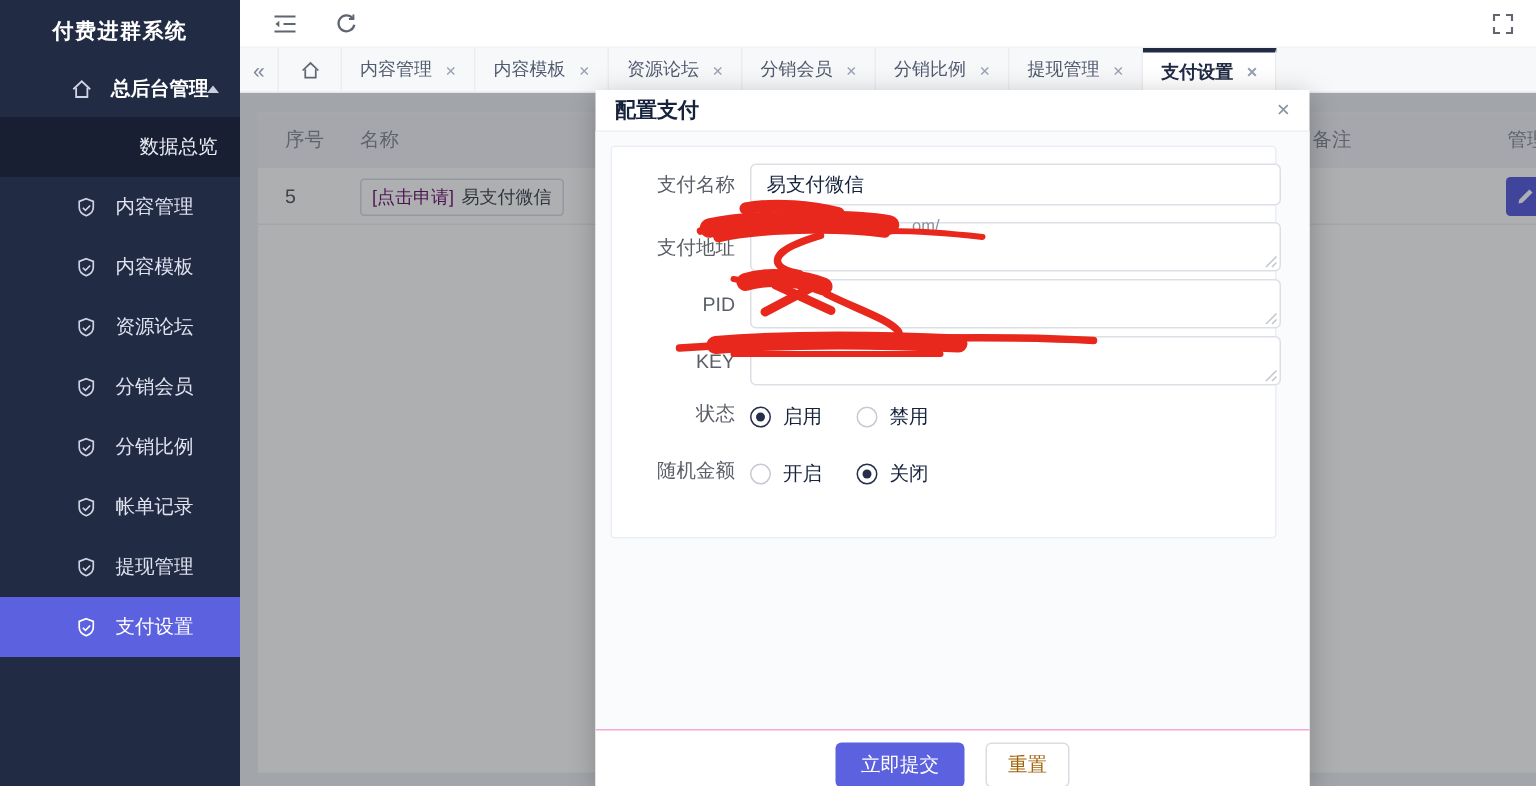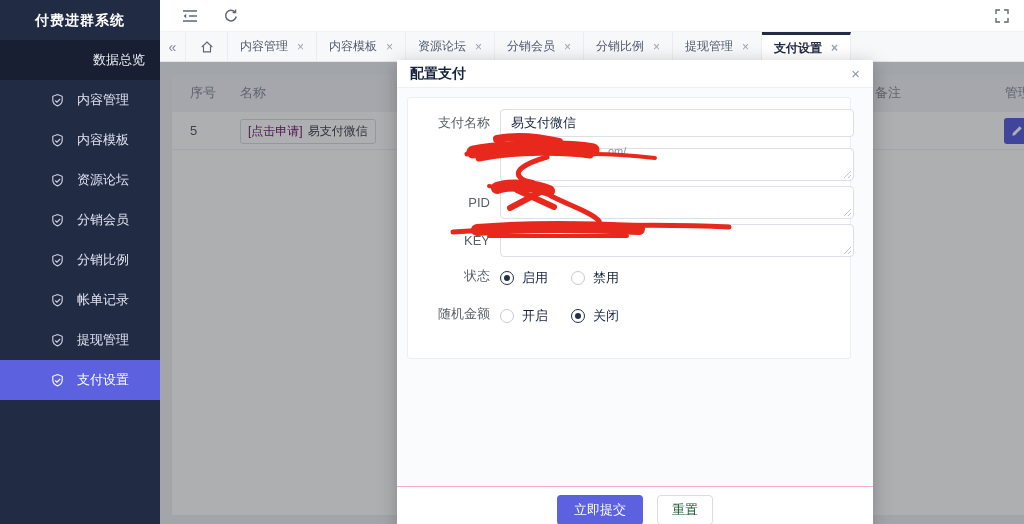--- a/index.html
+++ b/index.html
@@ -62,30 +62,38 @@
   .radio { width:14px; height:14px; border-radius:50%; border:1.5px solid #c6cad3; background:#fff; display:inline-flex; align-items:center; justify-content:center; cursor:pointer; }
   .radio.checked { border-color:#252f4a; }
   .radio.checked::after { content:""; width:6px; height:6px; border-radius:50%; background:#252f4a; }
   .radio-label { font-size:13px; color:#17233d; margin-left:8px; cursor:pointer; }
   .radio-group + .radio-group { margin-left:23px; }
   .radio-group { display:flex; align-items:center; }
   .addr-fragment { position:absolute; left:208px; top:84px; font-size:11px; color:#8b909a; z-index:3; }
 
   .modal-footer { position:absolute; bottom:0; left:0; right:0; height:38px; background:#fff; border-top:1px solid #f9a8d4; display:flex; justify-content:center; gap:14px; padding-top:8px; }
   .btn-submit { height:30px; padding:0 17px; background:#5c61df; color:#fff; font-size:13px; border:none; border-radius:4px; cursor:pointer; font-family:inherit; }
-  .btn-reset { height:30px; padding:0 14px; background:#fff; color:#14532d; font-size:13px; border:1px solid #d9dce3; border-radius:4px; cursor:pointer; font-family:inherit;text-align:center; }
+  .btn-reset { height:30px; padding:0 14px; background:#fff; color:#a16207; font-size:13px; border:1px solid #d9dce3; border-radius:4px; cursor:pointer; font-family:inherit;text-align:center; }
 
   .scribble { position:absolute; left:0; top:0; z-index:8; pointer-events:none; }
 </style>
 </head>
 <body>
 
 <aside class="sidebar">
   <div class="logo">付费进群系统</div>
 
+  <div class="menu-parent">
+    <svg class="s-icon" viewBox="0 0 16 16" fill="none" stroke="currentColor" stroke-width="1.3">
+        <path d="M2 8 L8 2.3 L14 8"></path>
+        <path d="M4 7v6.5h8V7"></path>
+      </svg>
+    <span class="mp-label">总后台管理</span>
+    <span class="caret-up"></span>
+  </div>
 
   <div class="submenu-item">
     <span>数据总览</span>
   </div>
 
   <nav>
     <div class="menu-item">
       <svg class="s-icon" viewBox="0 0 16 16" fill="none" stroke="currentColor" stroke-width="1.2">
           <path d="M8 1.6l5 1.9v4.2c0 2.9-2.1 5-5 6-2.9-1-5-3.1-5-6V3.5z"></path>
           <path d="M5.6 8l1.8 1.8L10.8 6.4"></path>
@@ -226,20 +234,21 @@
     <span class="modal-title">配置支付</span>
     <button class="modal-close"><span>×</span></button>
   </div>
 
   <div class="modal-body">
     <div class="form-card">
 
       <label class="f-label" style="top:11px; line-height:28px;">支付名称</label>
       <input class="f-input" style="top: 11px;" value="易支付微信">
 
+      <label class="f-label" style="top:50px; line-height:33px;">支付地址</label>
       <textarea class="f-textarea" style="top: 50px;"></textarea>
       <svg class="resize-grip" style="left:435px; top:72px;" viewBox="0 0 9 9">
           <path d="M8 1L1 8M8 5L5 8" stroke="#c0c4cc" stroke-width="1" fill="none"></path>
         </svg>
       <span class="addr-fragment" style="left:200px; top:47px;">om/</span>
 
       <label class="f-label" style="top:88px; line-height:33px;">PID</label>
       <textarea class="f-textarea" style="top: 88px;"></textarea>
       <svg class="resize-grip" style="left:435px; top:110px;" viewBox="0 0 9 9">
           <path d="M8 1L1 8M8 5L5 8" stroke="#c0c4cc" stroke-width="1" fill="none"></path>

